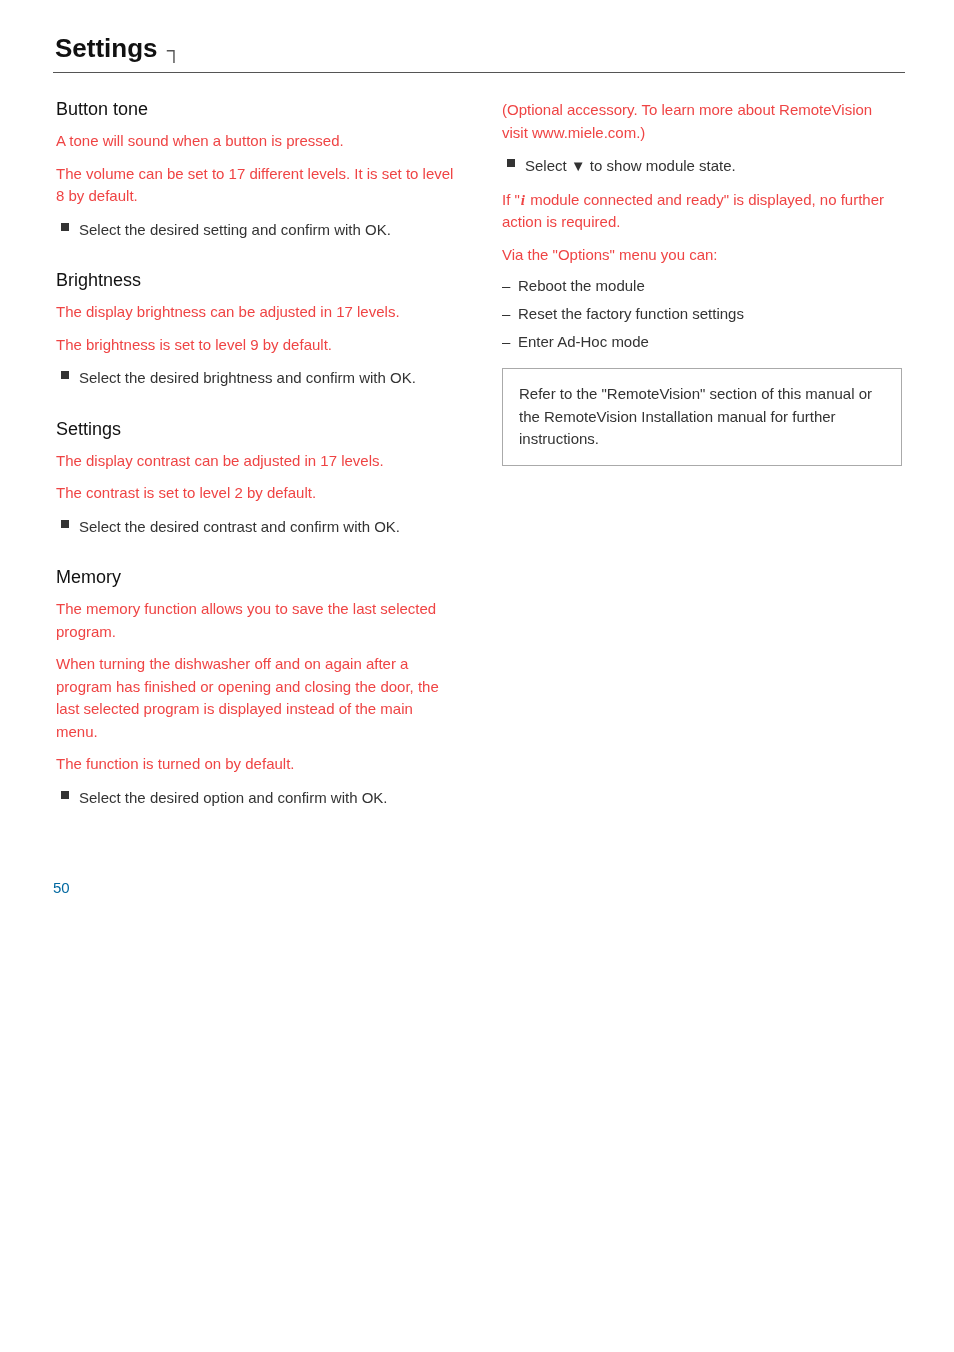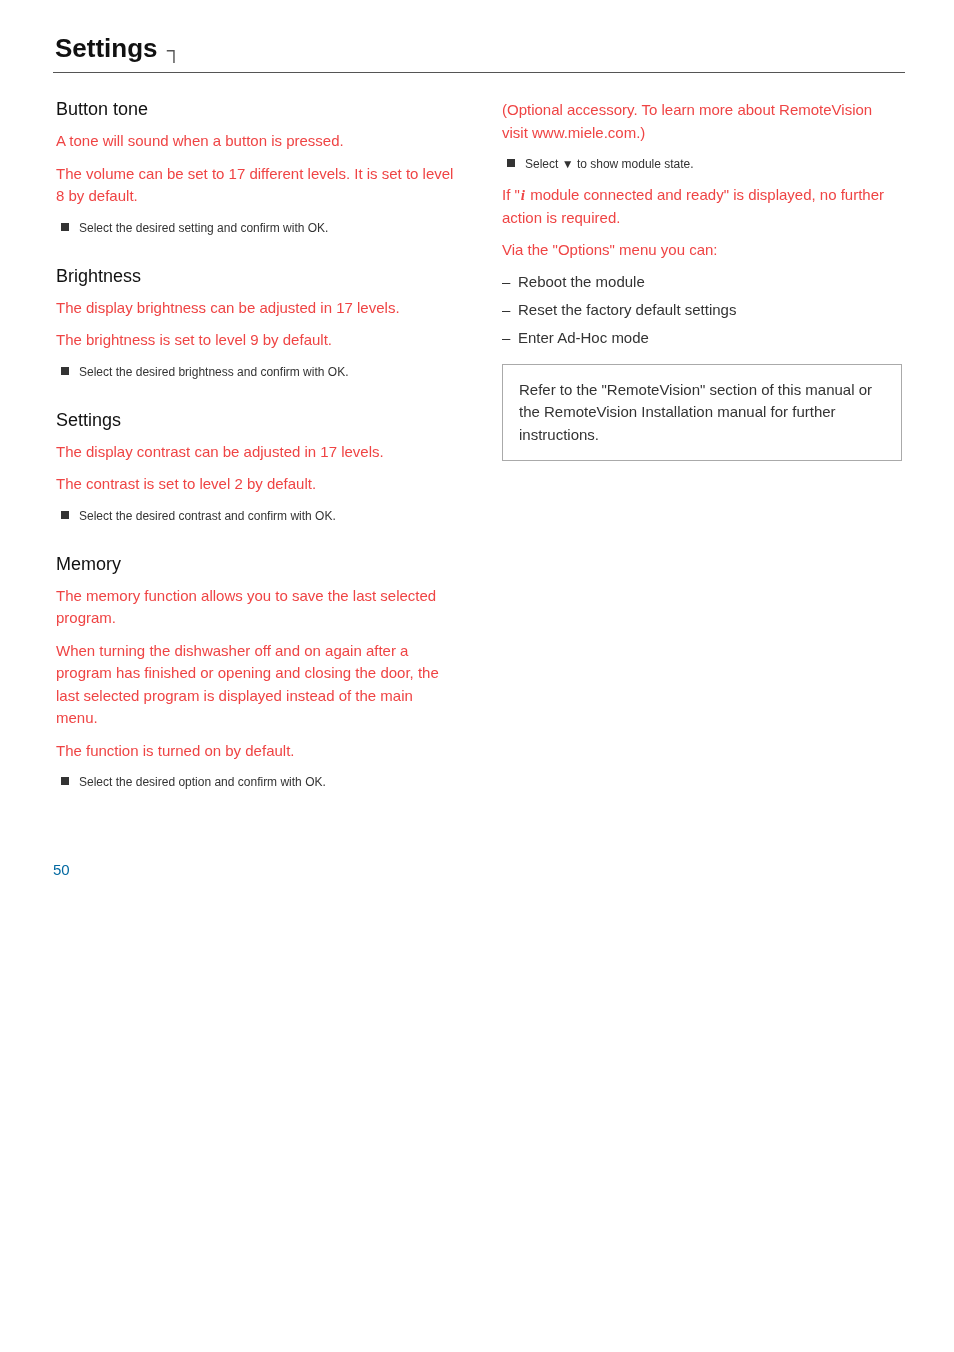--- a/index.html
+++ b/index.html
@@ -80,21 +80,21 @@
     .bullet-square {
       display: inline-block;
       width: 8px;
       height: 8px;
       background: #333;
       flex-shrink: 0;
       margin-top: 5px;
     }
 
     .bullet-text {
-      font-size: 12px;
+      font-size: 15px;
       line-height: 1.5;
       color: #333;
     }
 
     .dash-list {
       list-style: none;
       padding: 0;
       margin: 0 0 14px 0;
     }
 
@@ -205,21 +205,21 @@
         <span class="bullet-square"></span>
         <span class="bullet-text">Select ▼ to show module state.</span>
       </div>
 
       <p style="margin-top:10px;">If "<span class="info-icon">i</span> module connected and ready" is displayed, no further action is required.</p>
 
       <p style="margin-top:10px; margin-bottom:8px;">Via the "Options" menu you can:</p>
 
       <ul class="dash-list">
         <li>Reboot the module</li>
-        <li>Reset the factory default settings</li>
+        <li>Reset the factory function settings</li>
         <li>Enter Ad-Hoc mode</li>
       </ul>
 
       <div class="info-box">
         <p>Refer to the "RemoteVision" section of this manual or the RemoteVision Installation manual for further instructions.</p>
       </div>
     </div>
 
   </div>
 

